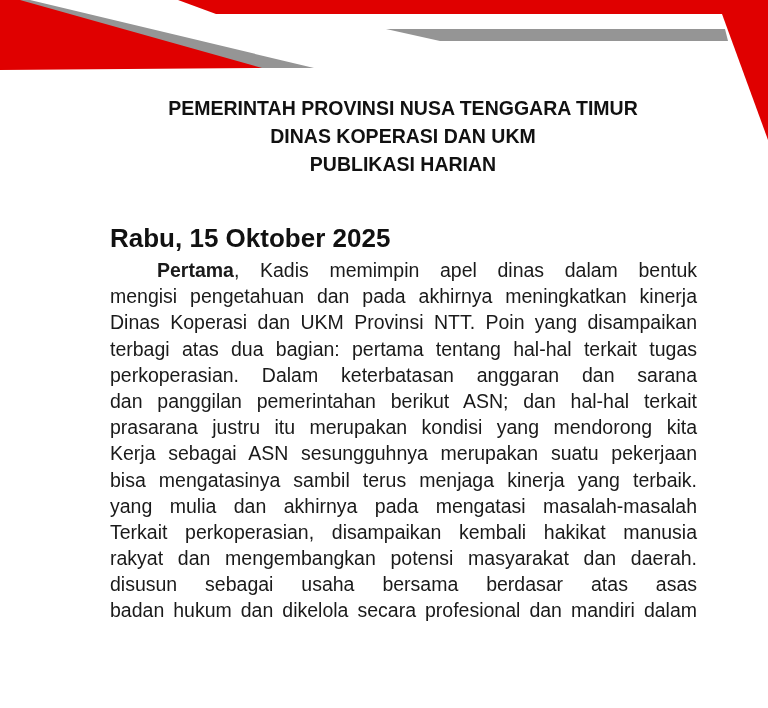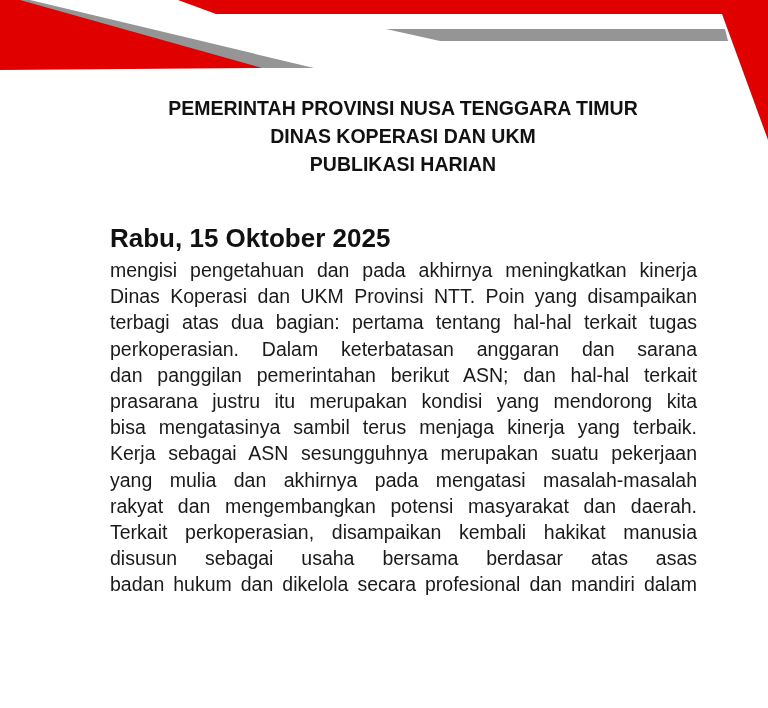--- a/index.html
+++ b/index.html
@@ -89,26 +89,27 @@
 
 <div class="title-block">
   <span class="title-line">PEMERINTAH PROVINSI NUSA TENGGARA TIMUR</span>
   <span class="title-line">DINAS KOPERASI DAN UKM</span>
   <span class="title-line">PUBLIKASI HARIAN</span>
 </div>
 
 <div class="date-line">Rabu, 15 Oktober 2025</div>
 
 <div class="body-text">
+  <span class="body-line first"><span class="lead-bold">Pertama</span><span>, Kadis memimpin apel dinas dalam bentuk</span></span>
   <span class="body-line">mengisi pengetahuan dan pada akhirnya meningkatkan kinerja</span>
   <span class="body-line">Dinas Koperasi dan UKM Provinsi NTT. Poin yang disampaikan</span>
   <span class="body-line">terbagi atas dua bagian: pertama tentang hal-hal terkait tugas</span>
   <span class="body-line">perkoperasian. Dalam keterbatasan anggaran dan sarana</span>
   <span class="body-line">dan panggilan pemerintahan berikut ASN; dan hal-hal terkait</span>
   <span class="body-line">prasarana justru itu merupakan kondisi yang mendorong kita</span>
+  <span class="body-line">Kerja sebagai ASN sesungguhnya merupakan suatu pekerjaan</span>
   <span class="body-line">bisa mengatasinya sambil terus menjaga kinerja yang terbaik.</span>
-  <span class="body-line">Kerja sebagai ASN sesungguhnya merupakan suatu pekerjaan</span>
   <span class="body-line">yang mulia dan akhirnya pada mengatasi masalah-masalah</span>
+  <span class="body-line">Terkait perkoperasian, disampaikan kembali hakikat manusia</span>
   <span class="body-line">rakyat dan mengembangkan potensi masyarakat dan daerah.</span>
-  <span class="body-line">Terkait perkoperasian, disampaikan kembali hakikat manusia</span>
   <span class="body-line">disusun sebagai usaha bersama berdasar atas asas</span>
   <span class="body-line">badan hukum dan dikelola secara profesional dan mandiri dalam</span>
 </div>
 
 </body></html>

